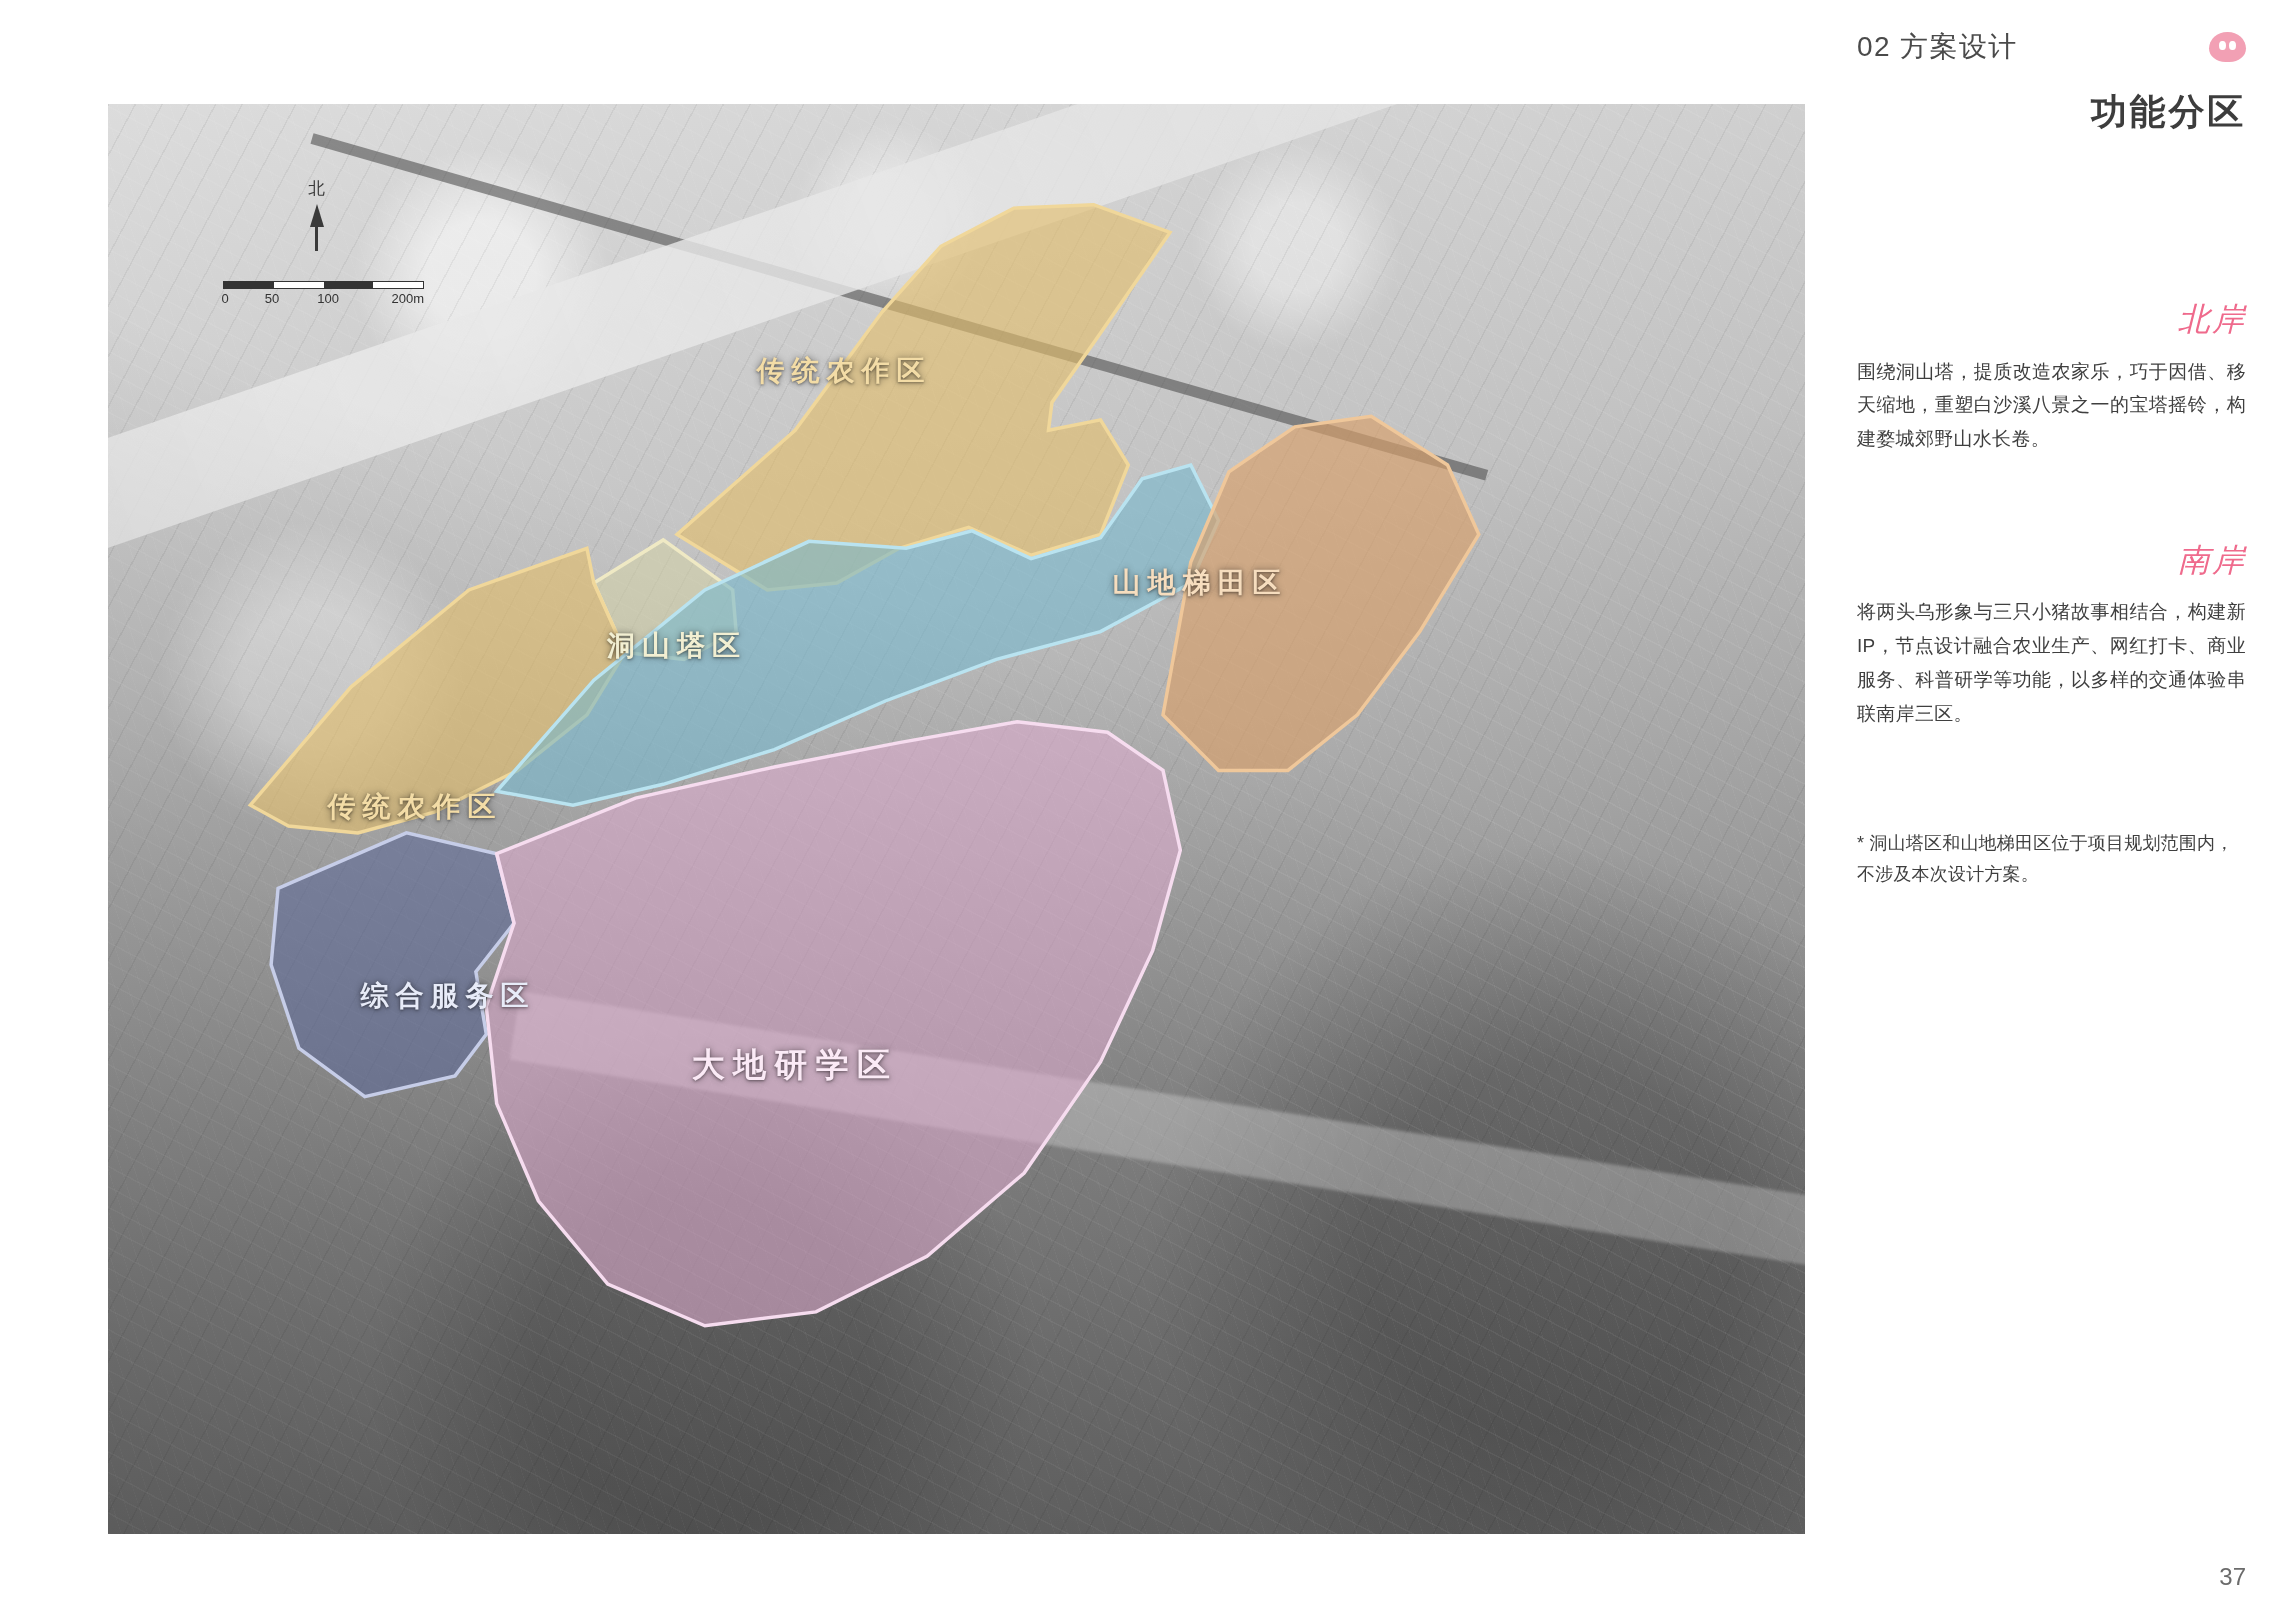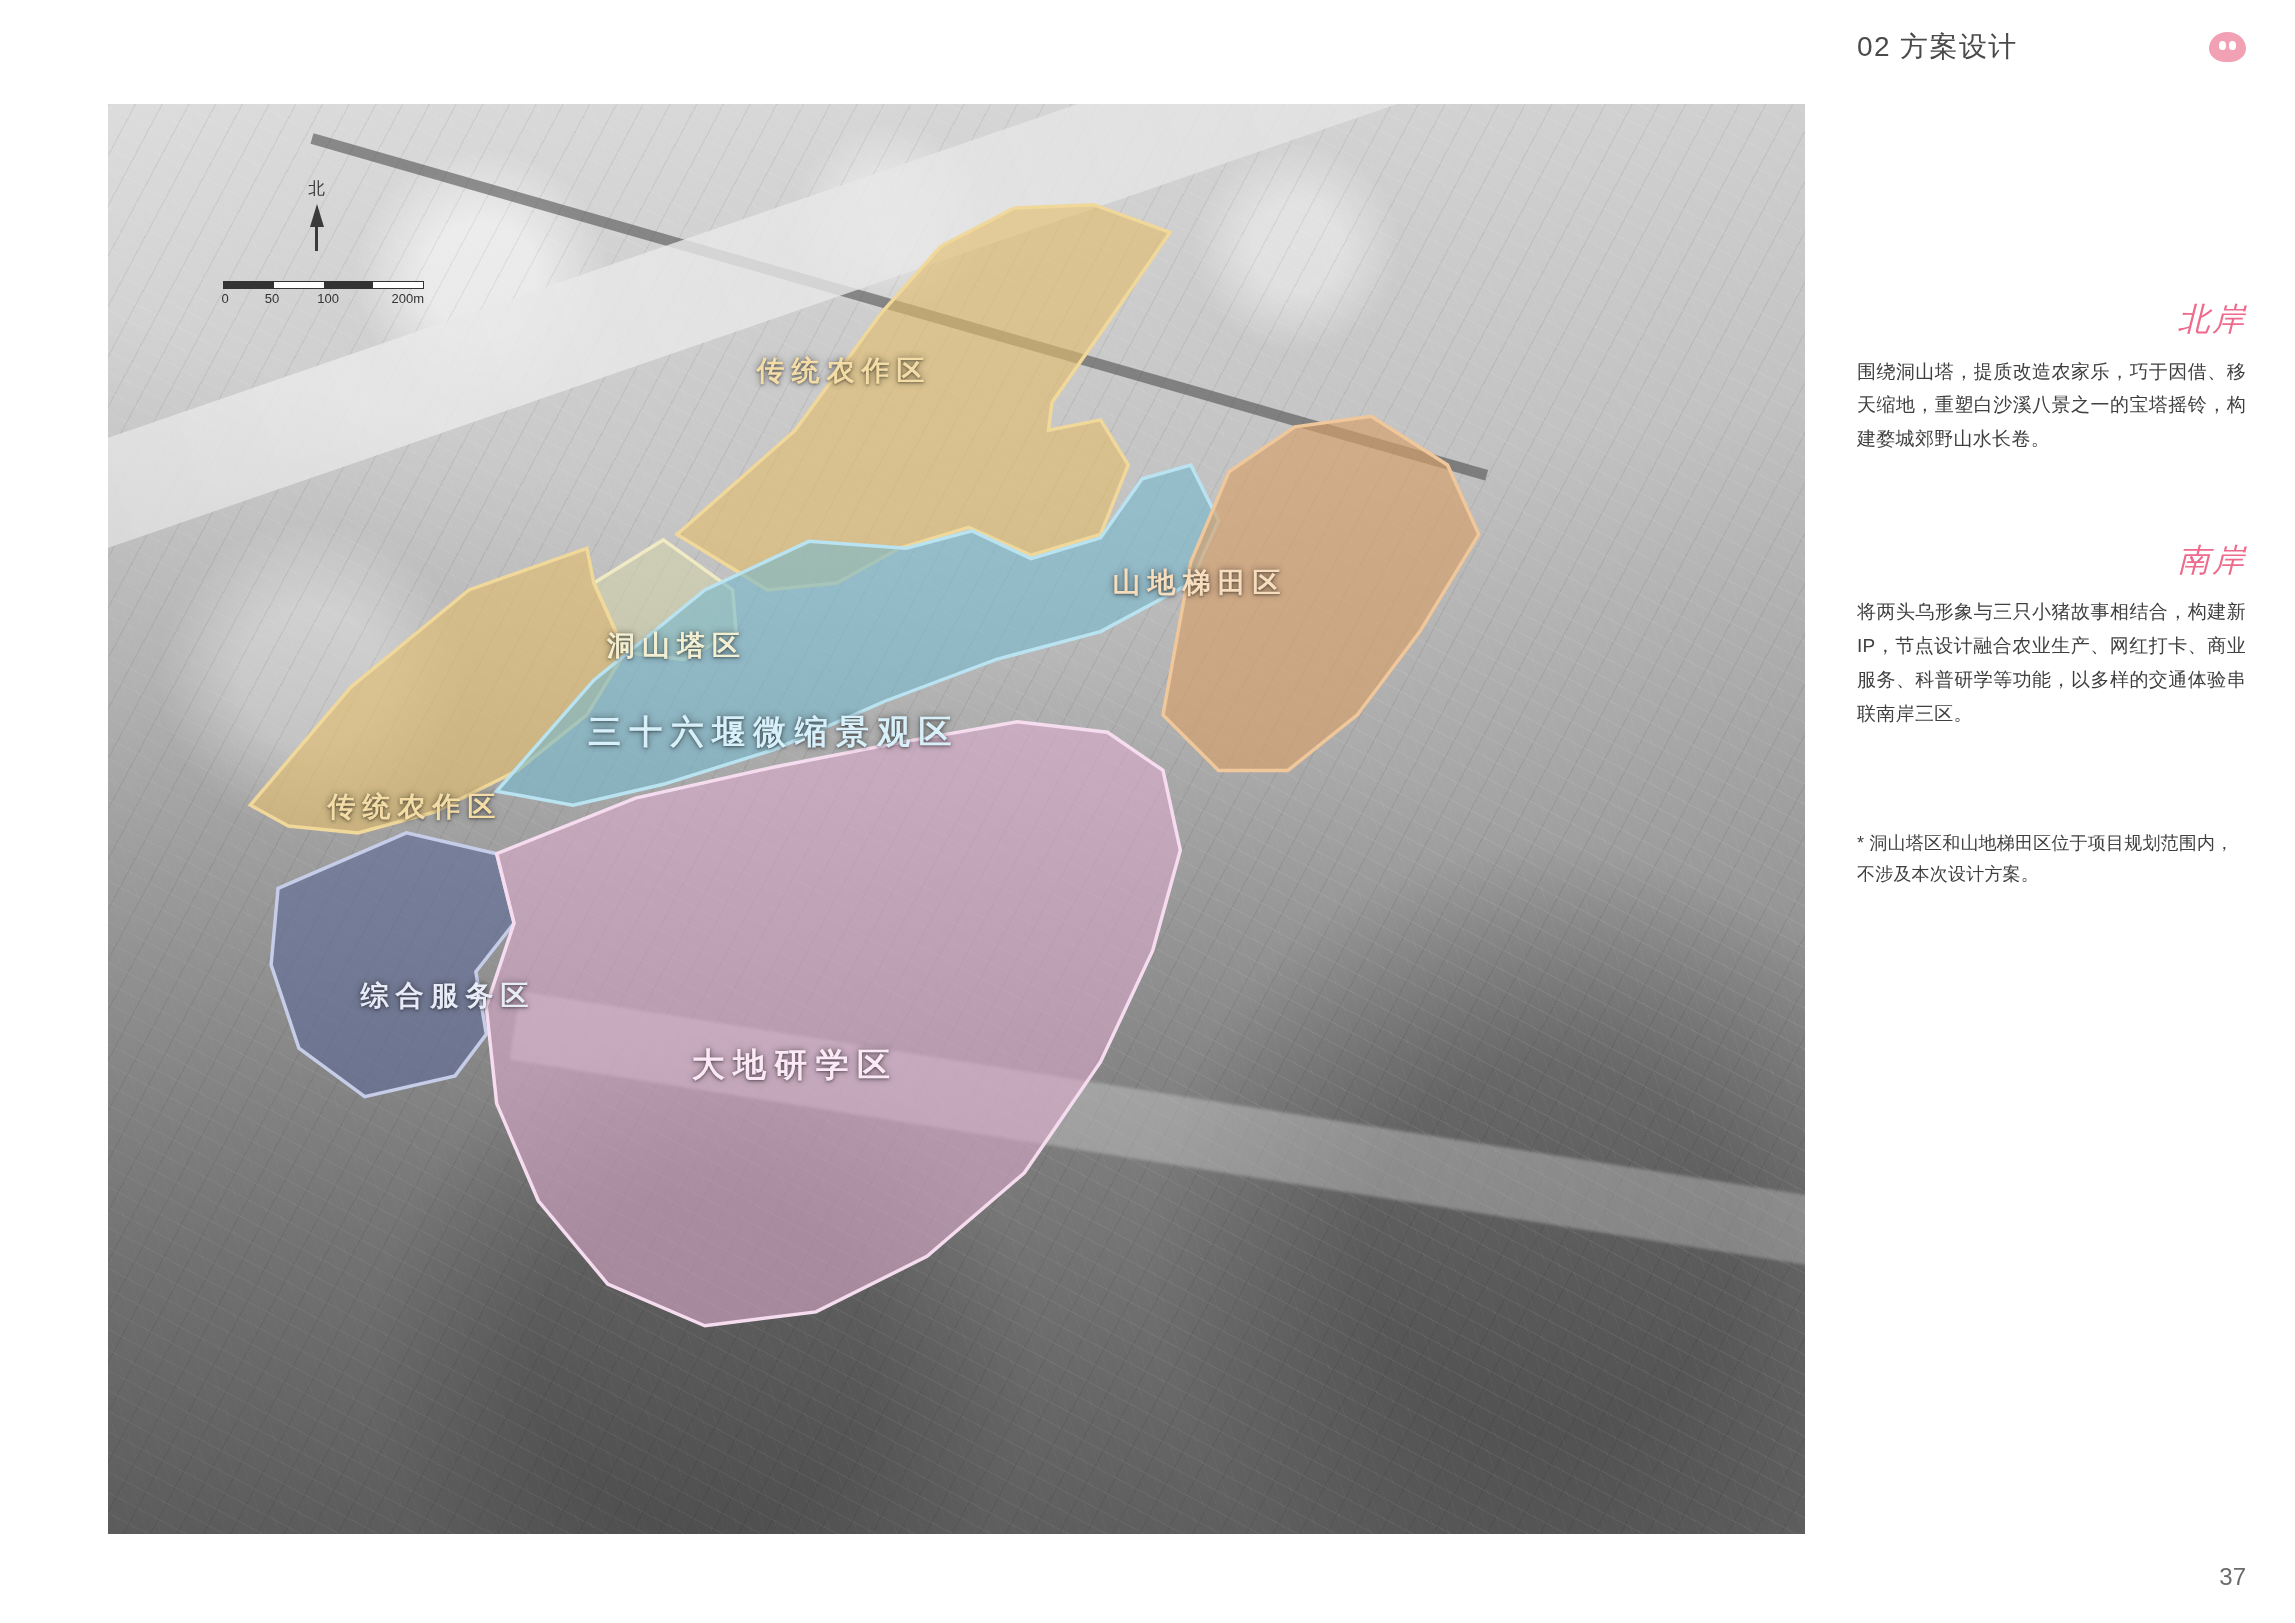--- a/index.html
+++ b/index.html
@@ -208,20 +208,21 @@
   .scale-nums span:last-child { transform: translateX(0); }
 </style>
 </head>
 <body>
 
 <div class="header-block">
   <div class="header-row">
     <span class="section-label">02 方案设计</span>
     <span class="pig-icon"></span>
   </div>
+  <div class="page-title">功能分区</div>
 </div>
 
 <div class="side-col">
   <div class="side-block">
     <div class="side-heading">北岸</div>
     <div class="side-para">围绕洞山塔，提质改造农家乐，巧于因借、移天缩地，重塑白沙溪八景之一的宝塔摇铃，构建婺城郊野山水长卷。</div>
   </div>
   <div class="side-block side-block-2">
     <div class="side-heading">南岸</div>
     <div class="side-para">将两头乌形象与三只小猪故事相结合，构建新 IP，节点设计融合农业生产、网红打卡、商业服务、科普研学等功能，以多样的交通体验串联南岸三区。</div>
@@ -273,18 +274,17 @@
       <span>0</span>
       <span>50</span>
       <span>100</span>
       <span>200m</span>
     </div>
   </div>
 
   <div class="zone-label" style="left:736px; top:267px; color:#f3dca6;">传统农作区</div>
   <div class="zone-label" style="left:307px; top:703px; color:#f3dca6;">传统农作区</div>
   <div class="zone-label" style="left:569px; top:510px; color:#f2efd2;margin-top:32px;">洞山塔区</div>
-  <div class="zone-label zl-big" style="left:666px; top:628px; color:#d7f0fa;">三十六堰微缩景观区</div>
   <div class="zone-label" style="left:1092px; top:479px; color:#f6ddbe;">山地梯田区</div>
   <div class="zone-label" style="left:340px; top:892px; color:#e7ebf8;">综合服务区</div>
   <div class="zone-label zl-big" style="left:687px; top:961px; color:#fbeaf6;text-align:right;">大地研学区</div>
 </div>
 
 
 </body></html>

